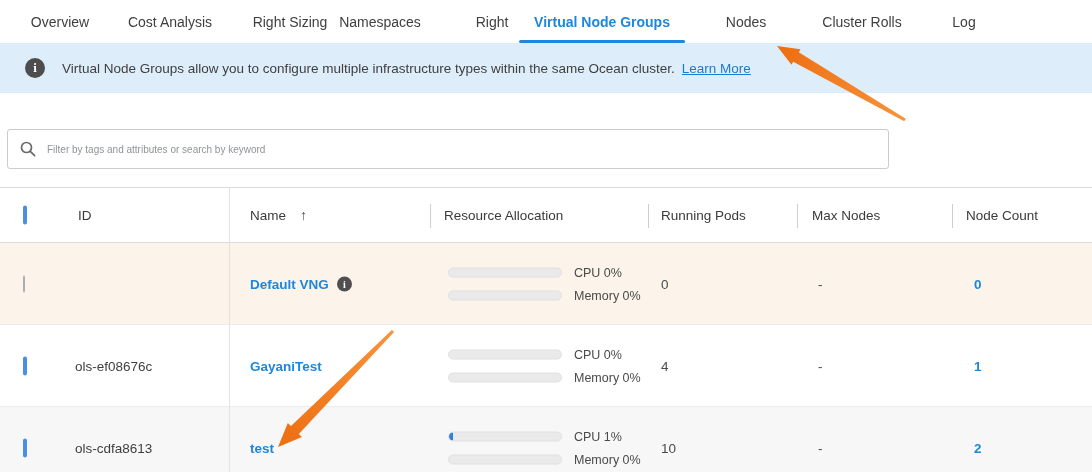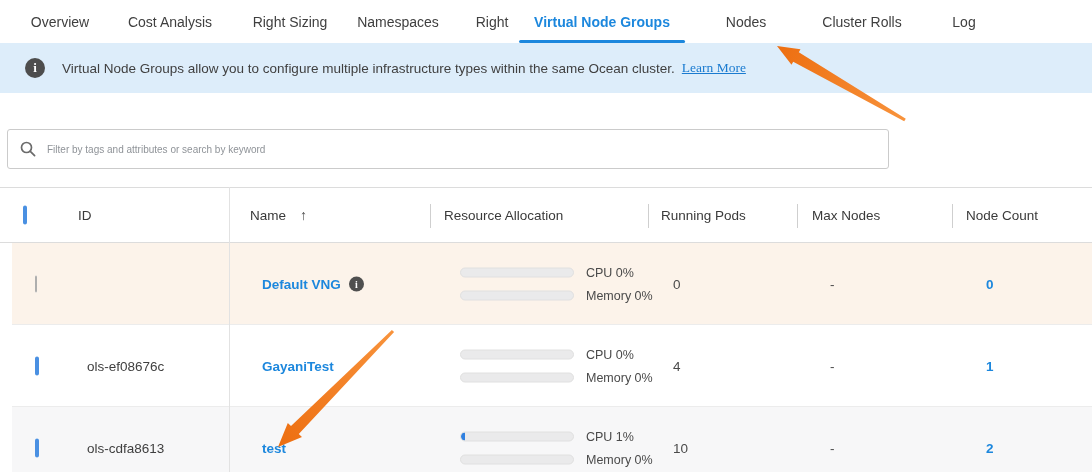--- a/index.html
+++ b/index.html
@@ -5,36 +5,36 @@
   * { margin:0; padding:0; box-sizing:border-box; }
   html,body { background:#ffffff; }
   body { font-family:"Liberation Sans","DejaVu Sans",sans-serif; }
   .canvas { position:relative; width:1092px; height:472px; overflow:hidden; background:#fff; }
 
   
   .tabbar { position:absolute; top:0; left:0; width:100%; height:43px; background:#fff;border-radius:17px; }
   .tab { position:absolute; top:0; height:43px; display:flex; align-items:center;
          transform:translateX(-50%); font-size:14px; color:#3f3f3f; white-space:nowrap; cursor:pointer; }
   .tab:nth-of-type(1){left:60px}  .tab:nth-of-type(2){left:170px} .tab:nth-of-type(3){left:290px}
-  .tab:nth-of-type(4){left:398px} .tab:nth-of-type(5){left:492px} .tab:nth-of-type(6){left:602px}
+  .tab:nth-of-type(4){left:380px} .tab:nth-of-type(5){left:492px} .tab:nth-of-type(6){left:602px}
   .tab:nth-of-type(7){left:746px} .tab:nth-of-type(8){left:862px} .tab:nth-of-type(9){left:964px}
   .tab:nth-of-type(10){left:1057px}
   .tab.active { color:#1c87dd; font-weight:bold; }
   .tab.active::after { content:""; position:absolute; left:50%; transform:translateX(-50%);
          bottom:0; width:166px; height:3px; background:#1c87dd; border-radius:2px; }
 
   
   .banner { position:absolute; top:43px; left:0; width:100%; height:50px; background:#ddedfa;
             display:flex; align-items:center; }
   .banner-icon { position:absolute; left:25px; top:50%; transform:translateY(-50%);
             width:20px; height:20px; border-radius:50%; background:#4d4d4d; color:#fff;
             display:flex; align-items:center; justify-content:center;
             font-family:"Liberation Serif",serif; font-weight:bold; font-size:13px; }
   .banner-text { margin-left:62px; font-size:13.5px; color:#404040; }
-  .banner-link { margin-left:7px; font-size:13.5px; color:#1a7bd0; text-decoration:underline; cursor:pointer;font-family:Liberation Serif, serif; }
+  .banner-link { margin-left:7px; font-size:13.5px; color:#1a7bd0; text-decoration:underline; cursor:pointer; }
 
   
   .search { position:absolute; left:7px; top:129px; width:882px; height:40px;
             border:1px solid #cbcbcb; border-radius:3px; background:#fff;
             display:flex; align-items:center; padding:0 12px; }
   .search svg { flex:0 0 auto; }
   .search input { border:none; outline:none; flex:1; margin-left:11px; font-size:10px; color:#333;
             font-family:"Liberation Sans","DejaVu Sans",sans-serif; background:transparent; }
   .search input::placeholder { color:#8f9398; opacity:1; }
 
@@ -42,21 +42,21 @@
   .table { position:absolute; top:187px; left:0; width:1092px; border-top:1px solid #dcdcdc; }
   .thead { position:relative; height:55px; border-bottom:1px solid #dcdcdc; font-size:13.5px; color:#3a3a3a; }
   .hcell { position:absolute; top:50%; transform:translateY(-50%); white-space:nowrap; cursor:pointer; }
   .h-id{left:78px} .h-name{left:250px; display:flex; align-items:center; gap:14px;}
   .h-res{left:444px} .h-run{left:661px} .h-max{left:812px} .h-node{left:966px}
   .sort-arrow{ font-size:14px; color:#4a4a4a; }
   .tick { position:absolute; top:16px; height:24px; width:1px; background:#cfcfcf; }
   .tick-1{left:430px} .tick-2{left:648px} .tick-3{left:797px} .tick-4{left:952px}
   .vline { position:absolute; left:229px; top:187px; bottom:0; width:1px; background:#e2e2e2; z-index:5; }
 
-  .trow { position:relative; height:82px; border-bottom:1px solid #ececec; background:#fff; font-size:13.5px; color:#3f3f3f;margin-left:12px; }
+  .trow { position:relative; height:82px; border-bottom:1px solid #ececec; background:#fff; font-size:13.5px; color:#3f3f3f; }
   .trow.highlight { background:#fcf3ea; }
   .trow.hovered { background:#f7f7f8; }
   .trow:last-child { border-bottom:none; }
 
   .cb { width:17px; height:17px; border:2px solid #4a90e2; border-radius:3px; background:#fff; cursor:pointer; }
   .cb.disabled { border:1px solid #aeaeae; background:#e4e4e5; cursor:default; }
   .c-cb { position:absolute; left:23px; top:50%; transform:translateY(-50%); }
   .c-id { position:absolute; left:75px; top:50%; transform:translateY(-50%); }
   .c-name { position:absolute; left:250px; top:50%; transform:translateY(-50%);
             display:flex; align-items:center; gap:8px; color:#1c87dd; font-weight:bold; cursor:pointer; }

